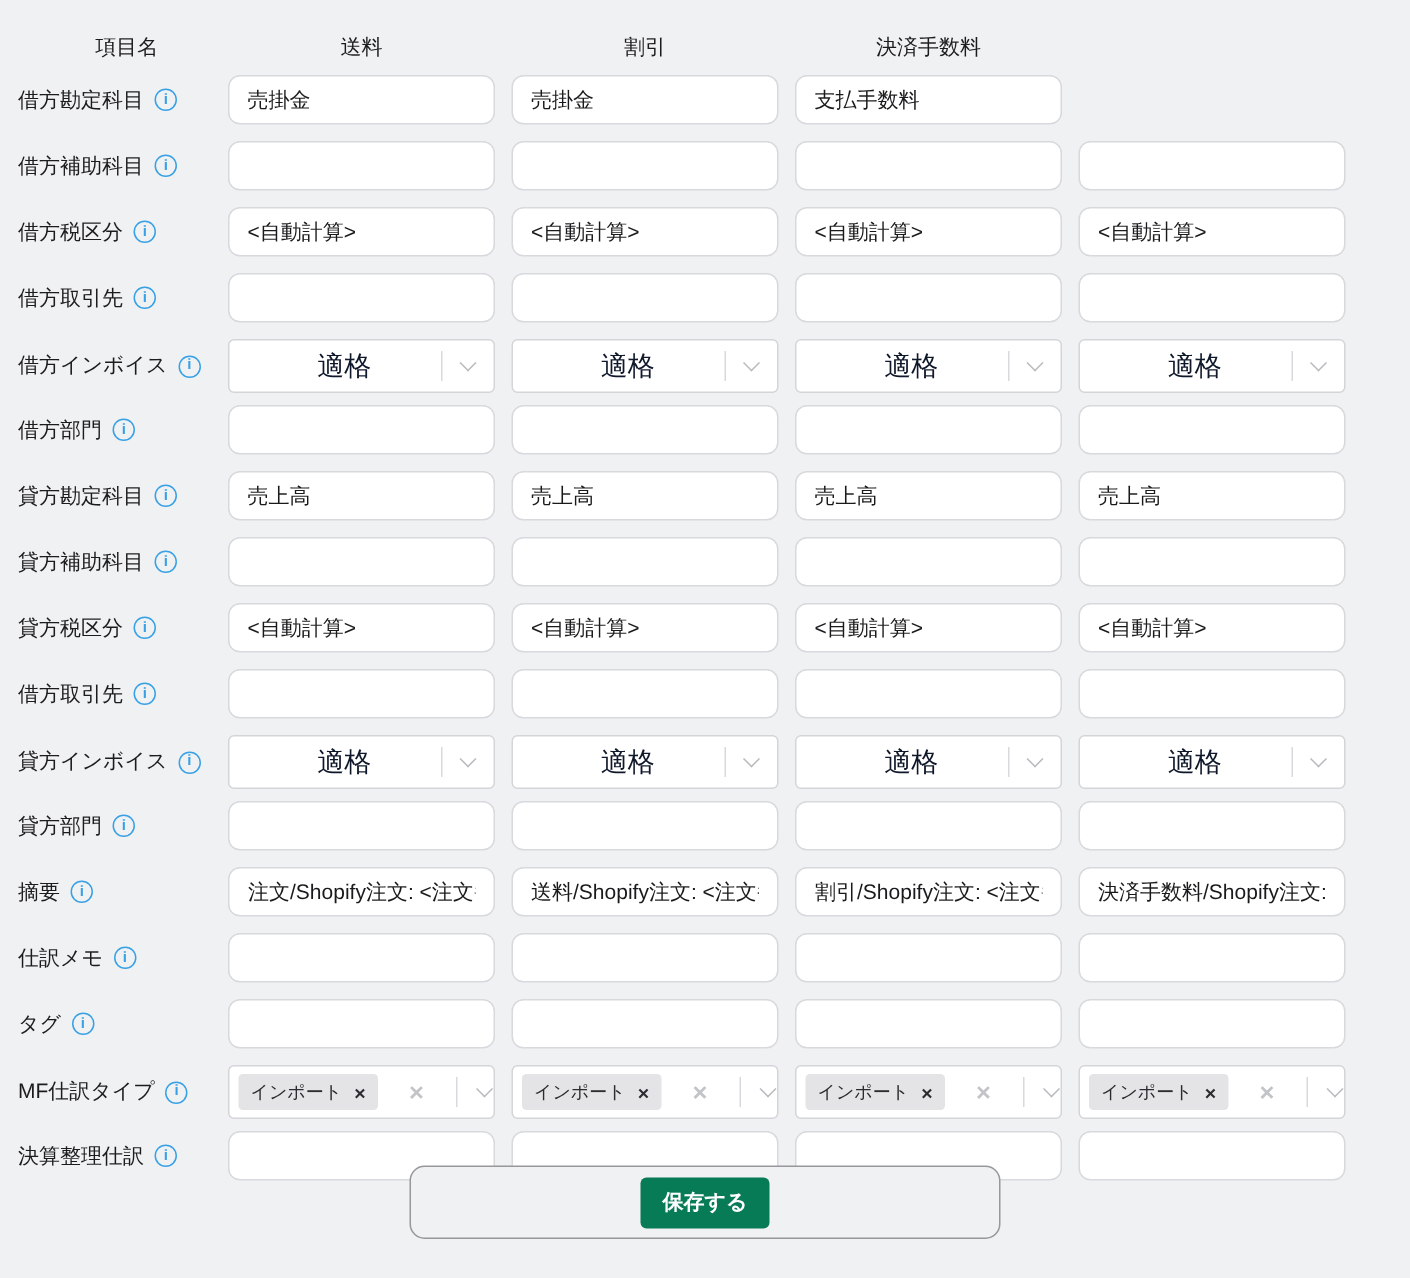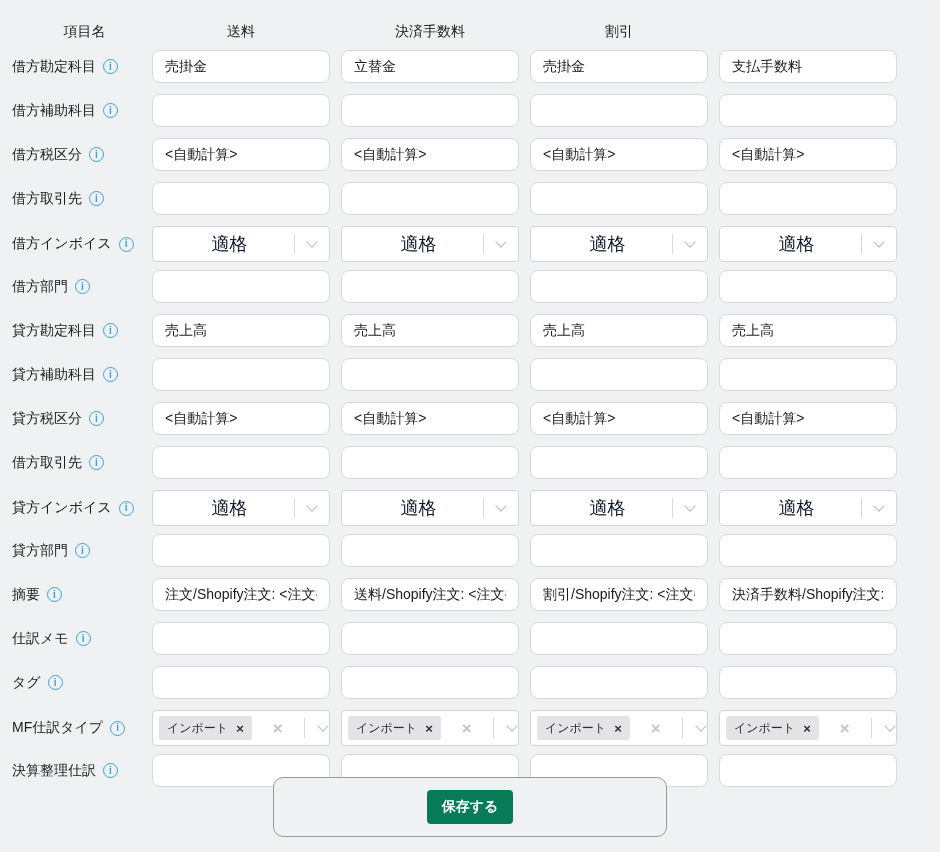--- a/index.html
+++ b/index.html
@@ -61,21 +61,21 @@
     display: inline-flex; align-items: center; padding: 0 8px; gap: 8px;
   }
   .chip-label { font-size: 12px; color: #2c2c30; white-space: nowrap; }
   .chipx { font-size: 13px; font-weight: bold; color: #2c2c30; cursor: pointer; line-height: 1; }
   .clrx {
     margin-left: auto; color: #c3c4c8; font-size: 17px; font-weight: bold;
     cursor: pointer; padding: 0 9px; line-height: 1;
   }
   .footer-panel {
     position: absolute; left: 50%; transform: translateX(-50%);
-    top: 777px; width: 394px; height: 60px;
+    top: 777px; width: 394px; height: 49px;
     background: #f0f1f3; border: 1px solid #97989c; border-radius: 10px;
     display: flex; align-items: center; justify-content: center; gap: 58px;
     z-index: 5;
   }
   .save-btn {
     background: #077a56; color: #fff; border: none; border-radius: 4px;
     font-size: 14px; font-weight: bold; padding: 8px 15px;
     font-family: inherit; cursor: pointer;
   }
   .reset-btn {
@@ -85,31 +85,30 @@
   }
 </style>
 </head>
 <body>
 
 <div class="table">
 
   <div class="row header-row">
     <div class="hcell h-label">項目名</div>
     <div class="hcell">送料</div>
+    <div class="hcell">割引</div>
     <div class="hcell">決済手数料</div>
-    <div class="hcell">割引</div>
   </div>
 
   <div class="row">
     <div class="lc">
       <span class="lbl">借方勘定科目</span>
       <span class="info">i</span>
     </div>
     <input class="ti" value="売掛金" style="">
-    <input class="ti" value="立替金" style="">
     <input class="ti" value="売掛金" style="">
     <input class="ti" value="支払手数料" style="">
   </div>
 
   <div class="row">
     <div class="lc">
       <span class="lbl">借方補助科目</span>
       <span class="info">i</span>
     </div>
     <input class="ti" value="" style="">

